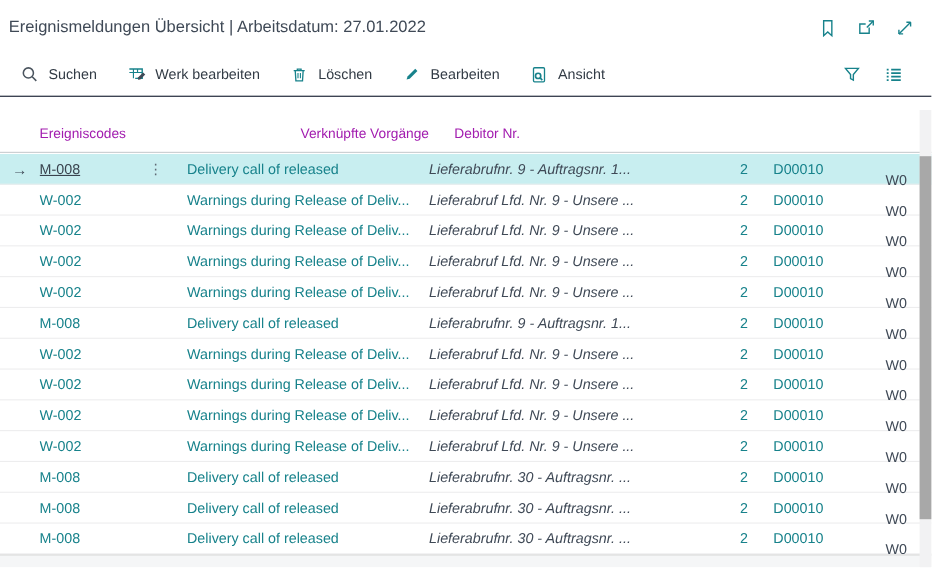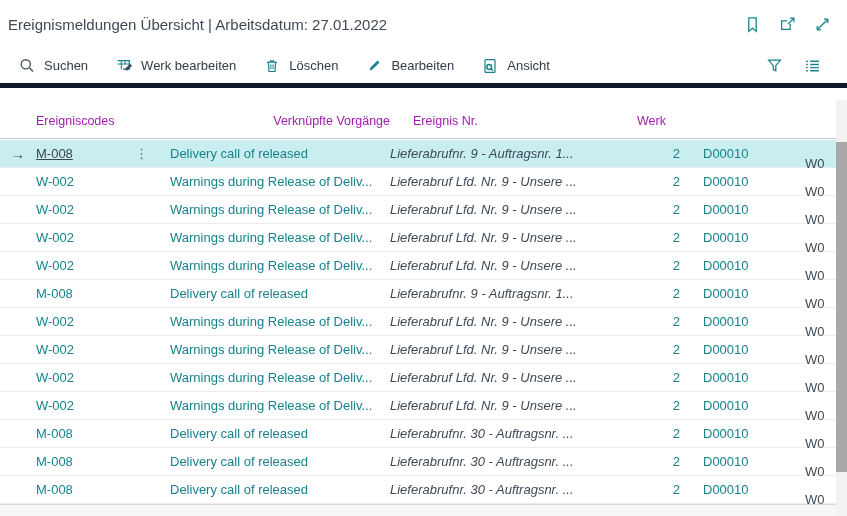--- a/index.html
+++ b/index.html
@@ -1,28 +1,28 @@
 <!DOCTYPE html>
 <html><head>
 <meta charset="utf-8">
 <style>
   html,body{margin:0;padding:0;background:#fff;}
   .app{position:relative;width:847px;height:516px;background:#fff;overflow:hidden;
        font-family:"Liberation Sans",sans-serif;-webkit-font-smoothing:antialiased;}
 
   
-  .titlebar{position:absolute;top:0;left:0;right:0;height:44px;display:flex;align-items:center;padding:4px 16px 0 8px;box-sizing:border-box;}
+  .titlebar{position:absolute;top:0;left:0;right:0;height:44px;display:flex;align-items:flex-start;padding:16px 16px 0 8px;box-sizing:border-box;}
   .page-title{font-size:15px;color:#3f4956;white-space:nowrap;}
   .title-icons{margin-left:auto;display:flex;align-items:center;gap:17px;}
   .icon-btn{width:18px;height:18px;display:flex;align-items:center;justify-content:center;cursor:pointer;}
   .icon-btn svg{display:block;}
 
   
   .toolbar{position:absolute;top:48px;left:0;right:0;height:40px;display:flex;align-items:center;
-           padding:0 18px 0 18px;box-sizing:border-box;border-bottom:5px solid #0f172a;}
+           padding:0 18px 0 18px;box-sizing:border-box;border-bottom:1px solid #0f172a;}
   .tb-btn{display:flex;align-items:center;gap:8px;font-size:13px;color:#323b45;margin-right:27px;cursor:pointer;white-space:nowrap;}
   .tb-right{margin-left:auto;display:flex;align-items:center;gap:20px;padding-right:8px;}
 
   
   .grid-cols{display:grid;grid-template-columns:36px 119px 235px 218px 72px 96px 1fr;}
   .thead{position:absolute;top:100px;left:0;width:847px;height:39px;border-bottom:1px solid #c7cbcf;
          align-items:end;box-sizing:border-box;}
   .th{font-size:12.5px;color:#a21caf;padding-bottom:8px;white-space:normal;overflow:hidden;line-height:1.35;}
   .th.right{text-align:right;}
   .th.pad15{padding-left:15px;}
@@ -146,22 +146,21 @@
           <path d="M2 13h1.6M5.8 13H14"></path>
         </svg>
       </div>
     </div>
   </div>
 
   <div class="thead grid-cols">
     <div class="th"></div>
     <div class="th">Ereigniscodes</div>
     <div class="th right">Verknüpfte Vorgänge</div>
-    <div class="th pad23">Ereignis Nr.</div>
-    <div class="th pad29">Werk</div>
+    <div class="th pad23">Debitor Nr.</div>
   </div>
 
   <div class="tbody" id="tbody">
       <div class="row grid-cols selected">
       <div class="cell c-sel"><span class="arrow">→</span></div>
       <div class="cell c-code">
           <span class="code-text">M-008</span>
           <span class="kebab">⋮</span>
         </div>
       <div class="cell c-event">Delivery call of released</div>

